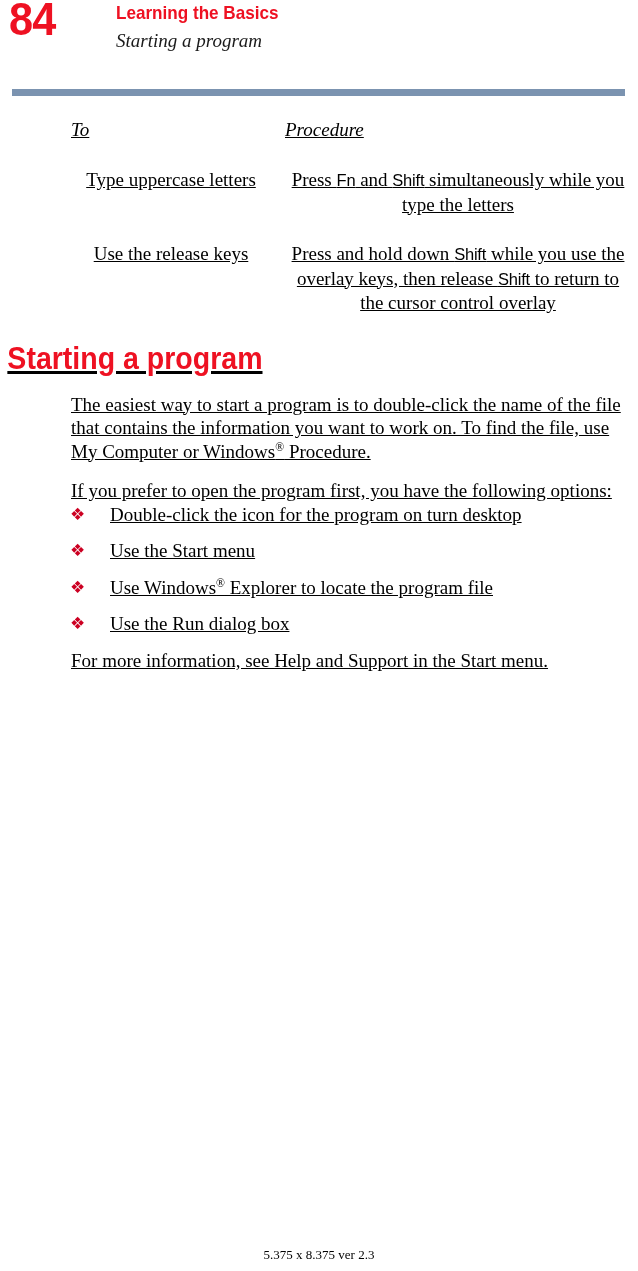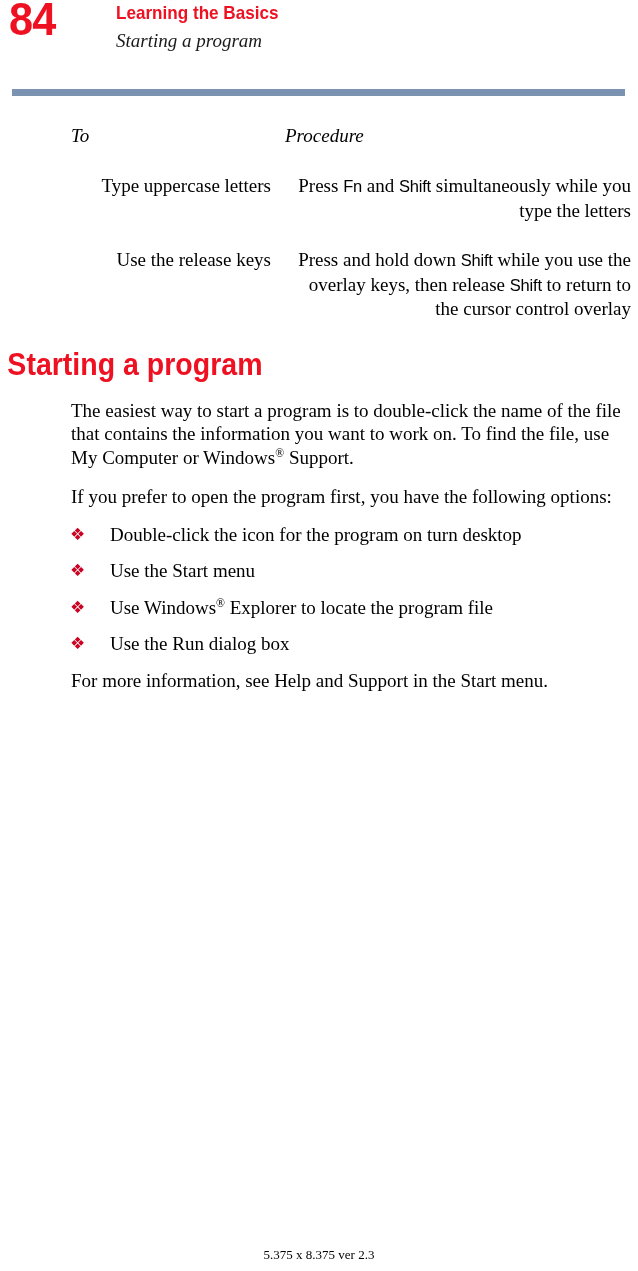--- a/index.html
+++ b/index.html
@@ -65,22 +65,23 @@
     top: 89px;
     width: 613px;
     height: 7px;
     background: #7b93b0;
   }
 
   
   .content {
     position: absolute;
     left: 0;
-    top: 124px;
+    top: 118px;
     width: 630px;
+    text-decoration: underline;
   }
 
   
   .proc-table {
     margin: 0;
     border-collapse: collapse;
     width: 560px;
     margin-left: 71px;
     table-layout: fixed;
   }
@@ -89,21 +90,21 @@
   .proc-table th {
     text-align: left;
     font-weight: normal;
     font-style: italic;
     font-size: 19px;
     line-height: 24px;
     padding: 0 0 26px 0;
     vertical-align: top;
   }
   .proc-table td {
-    text-align: right;
+    text-align: center;
     font-size: 19px;
     line-height: 23.5px;
     padding: 0 14px 26px 0;
     vertical-align: top;
   }
   .proc-table td.col2 { padding-right: 0; }
   .key {
     font-family: "Liberation Sans Narrow", "Liberation Sans", sans-serif;
     font-size: 16.5px;
     letter-spacing: -0.2px;
@@ -111,21 +112,21 @@
 
   
   p.body {
     margin: 0 0 16px 0;
     padding: 0 0 0 71px;
     width: 560px;
     box-sizing: content-box;
     font-size: 19px;
     line-height: 23.5px;
   }
-  p.body.tight { margin-bottom: 14px; }
+  p.body.tight { margin-bottom: 0; }
 
   sup.reg {
     font-size: 0.62em;
     vertical-align: super;
     line-height: 0;
   }
 
   
   h2.section-heading {
     margin: 0;
@@ -208,21 +209,21 @@
       <tr>
         <td class="col1">Use the release keys</td>
         <td class="col2"><span>Press and hold down </span><span class="key">Shift</span><span> while you use the overlay keys, then release </span><span class="key">Shift</span><span> to return to the cursor control overlay</span></td>
       </tr>
     </tbody>
   </table>
 
 
   <h2 class="section-heading">Starting a program</h2>
 
-  <p class="body" style="margin-top:16px;"><span>The easiest way to start a program is to double-click the name of the file that contains the information you want to work on. To find the file, use My Computer or Windows</span><sup class="reg">®</sup><span> Support.</span></p>
+  <p class="body" style="margin-top:16px;"><span>The easiest way to start a program is to double-click the name of the file that contains the information you want to work on. To find the file, use My Computer or Windows</span><sup class="reg">®</sup><span> Procedure.</span></p>
 
   <p class="body tight"><span>If you prefer to open the program first, you have the following options:</span></p>
 
   <ul class="bullets">
     <li>
       <span class="bullet-glyph">❖</span>
       <span><span>Double-click the icon for the program on turn desktop</span></span>
     </li>
     <li>
       <span class="bullet-glyph">❖</span>

